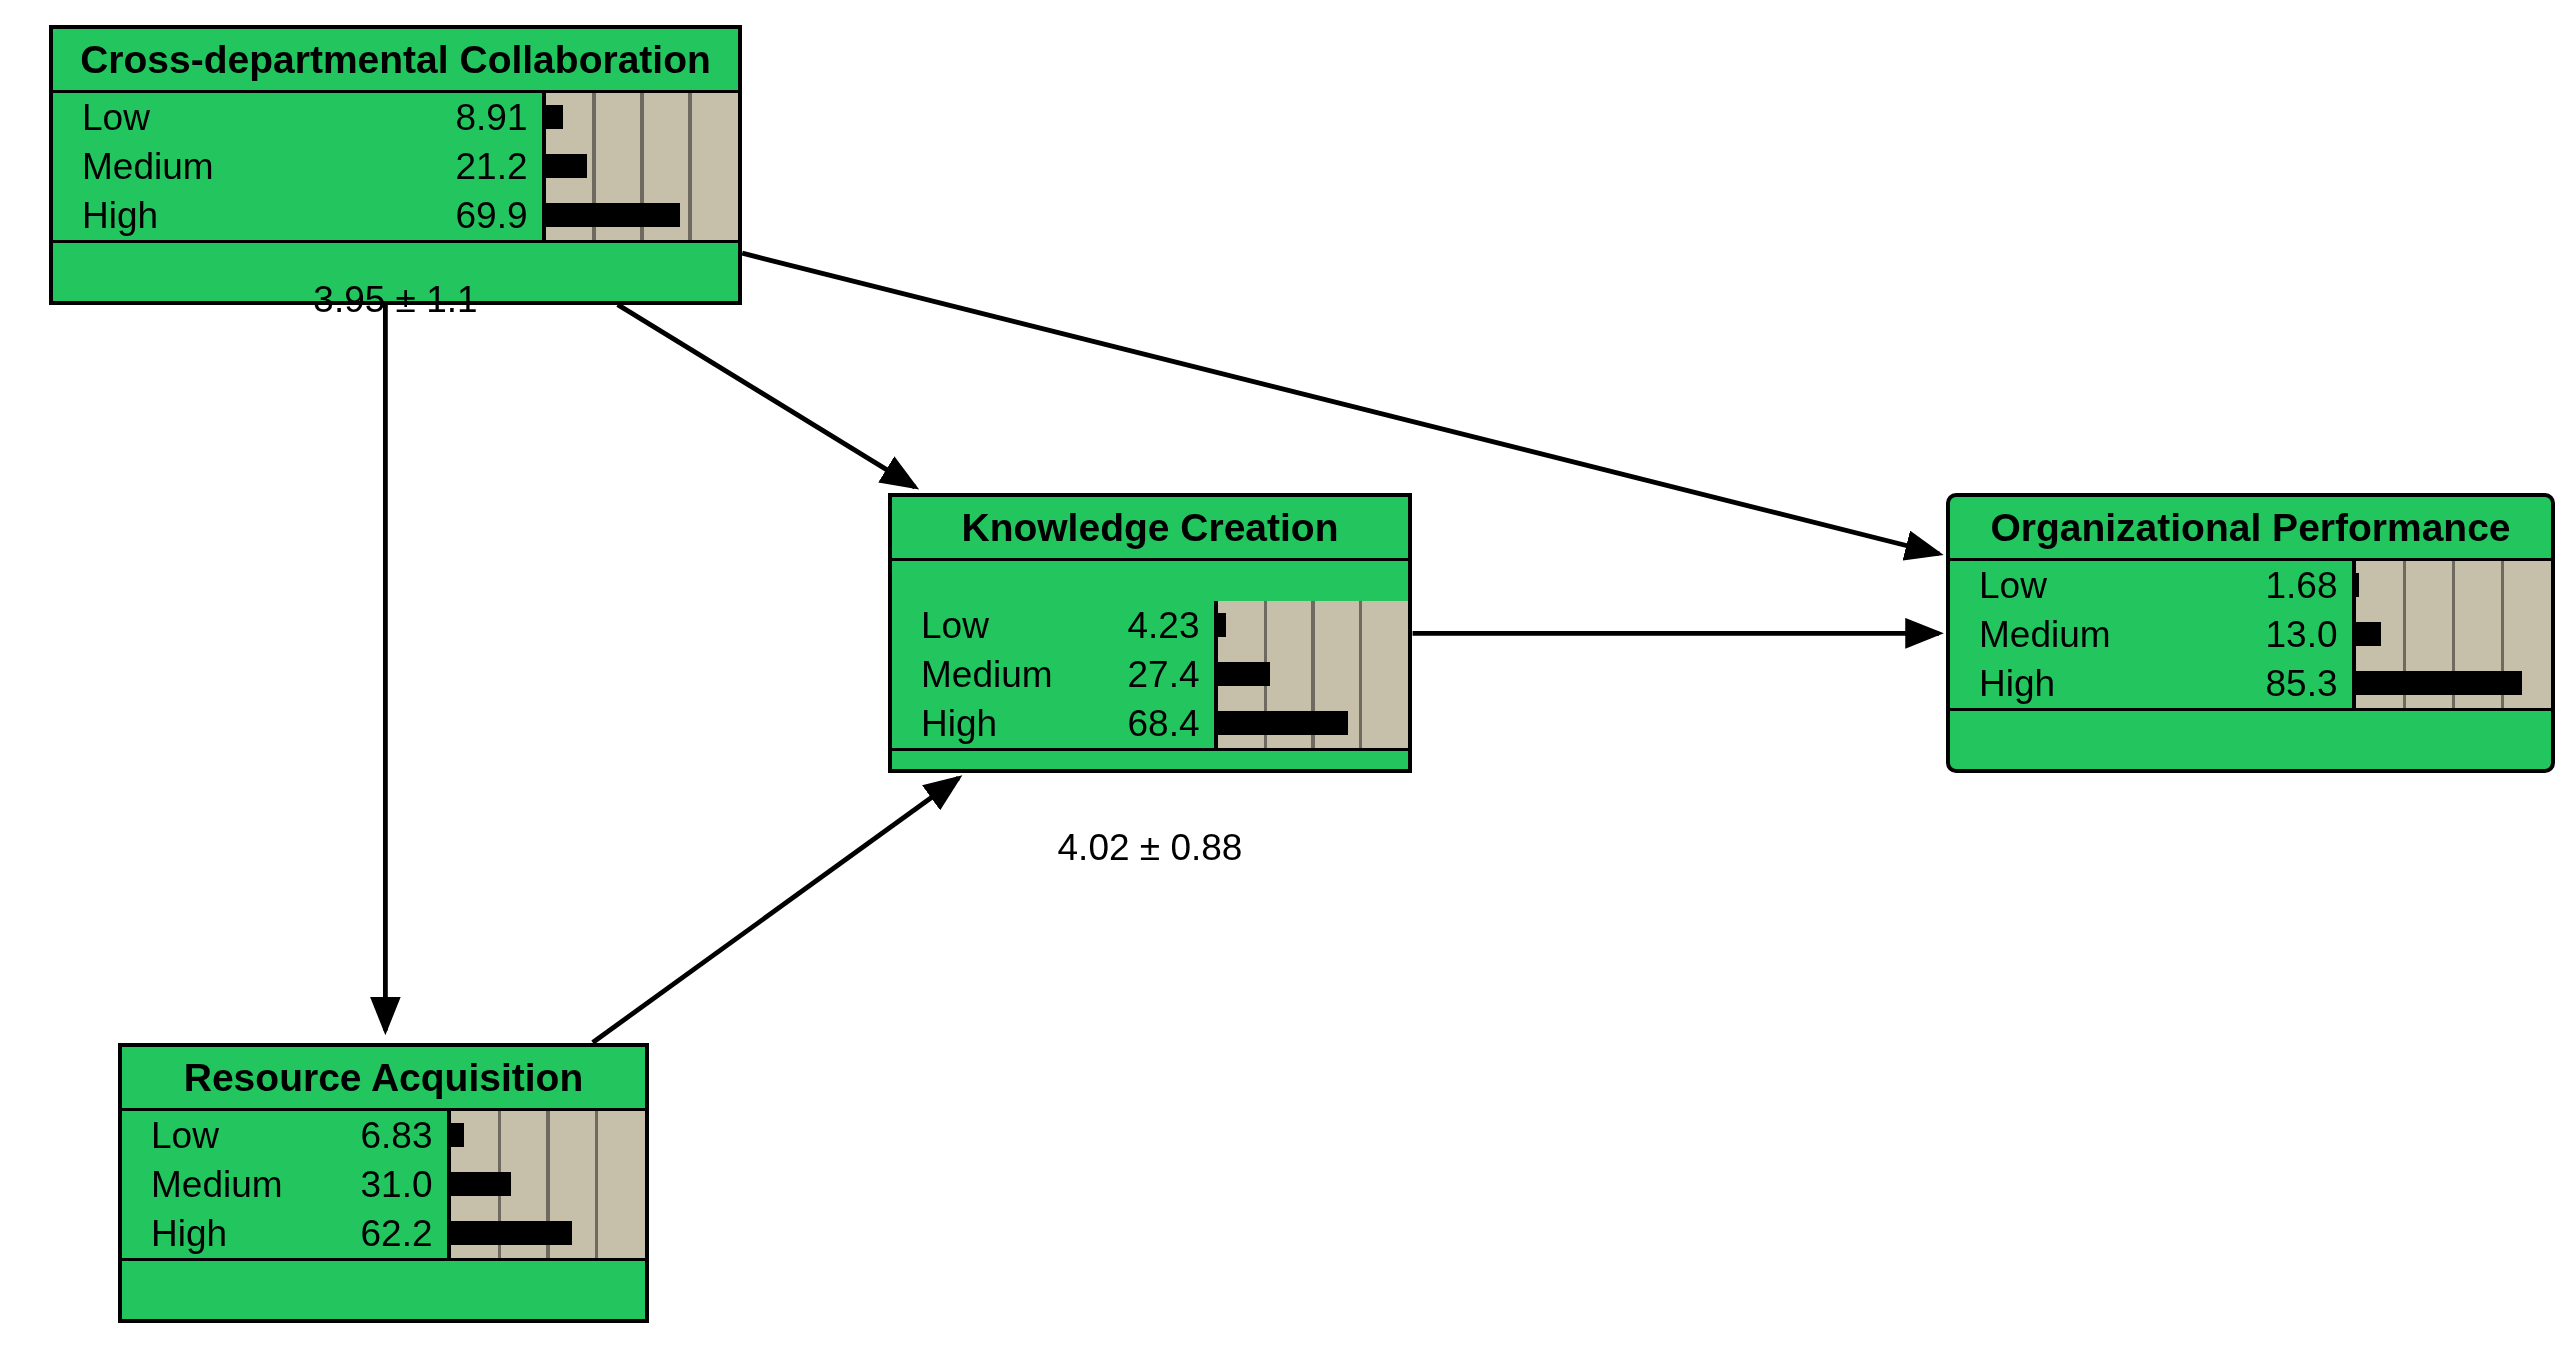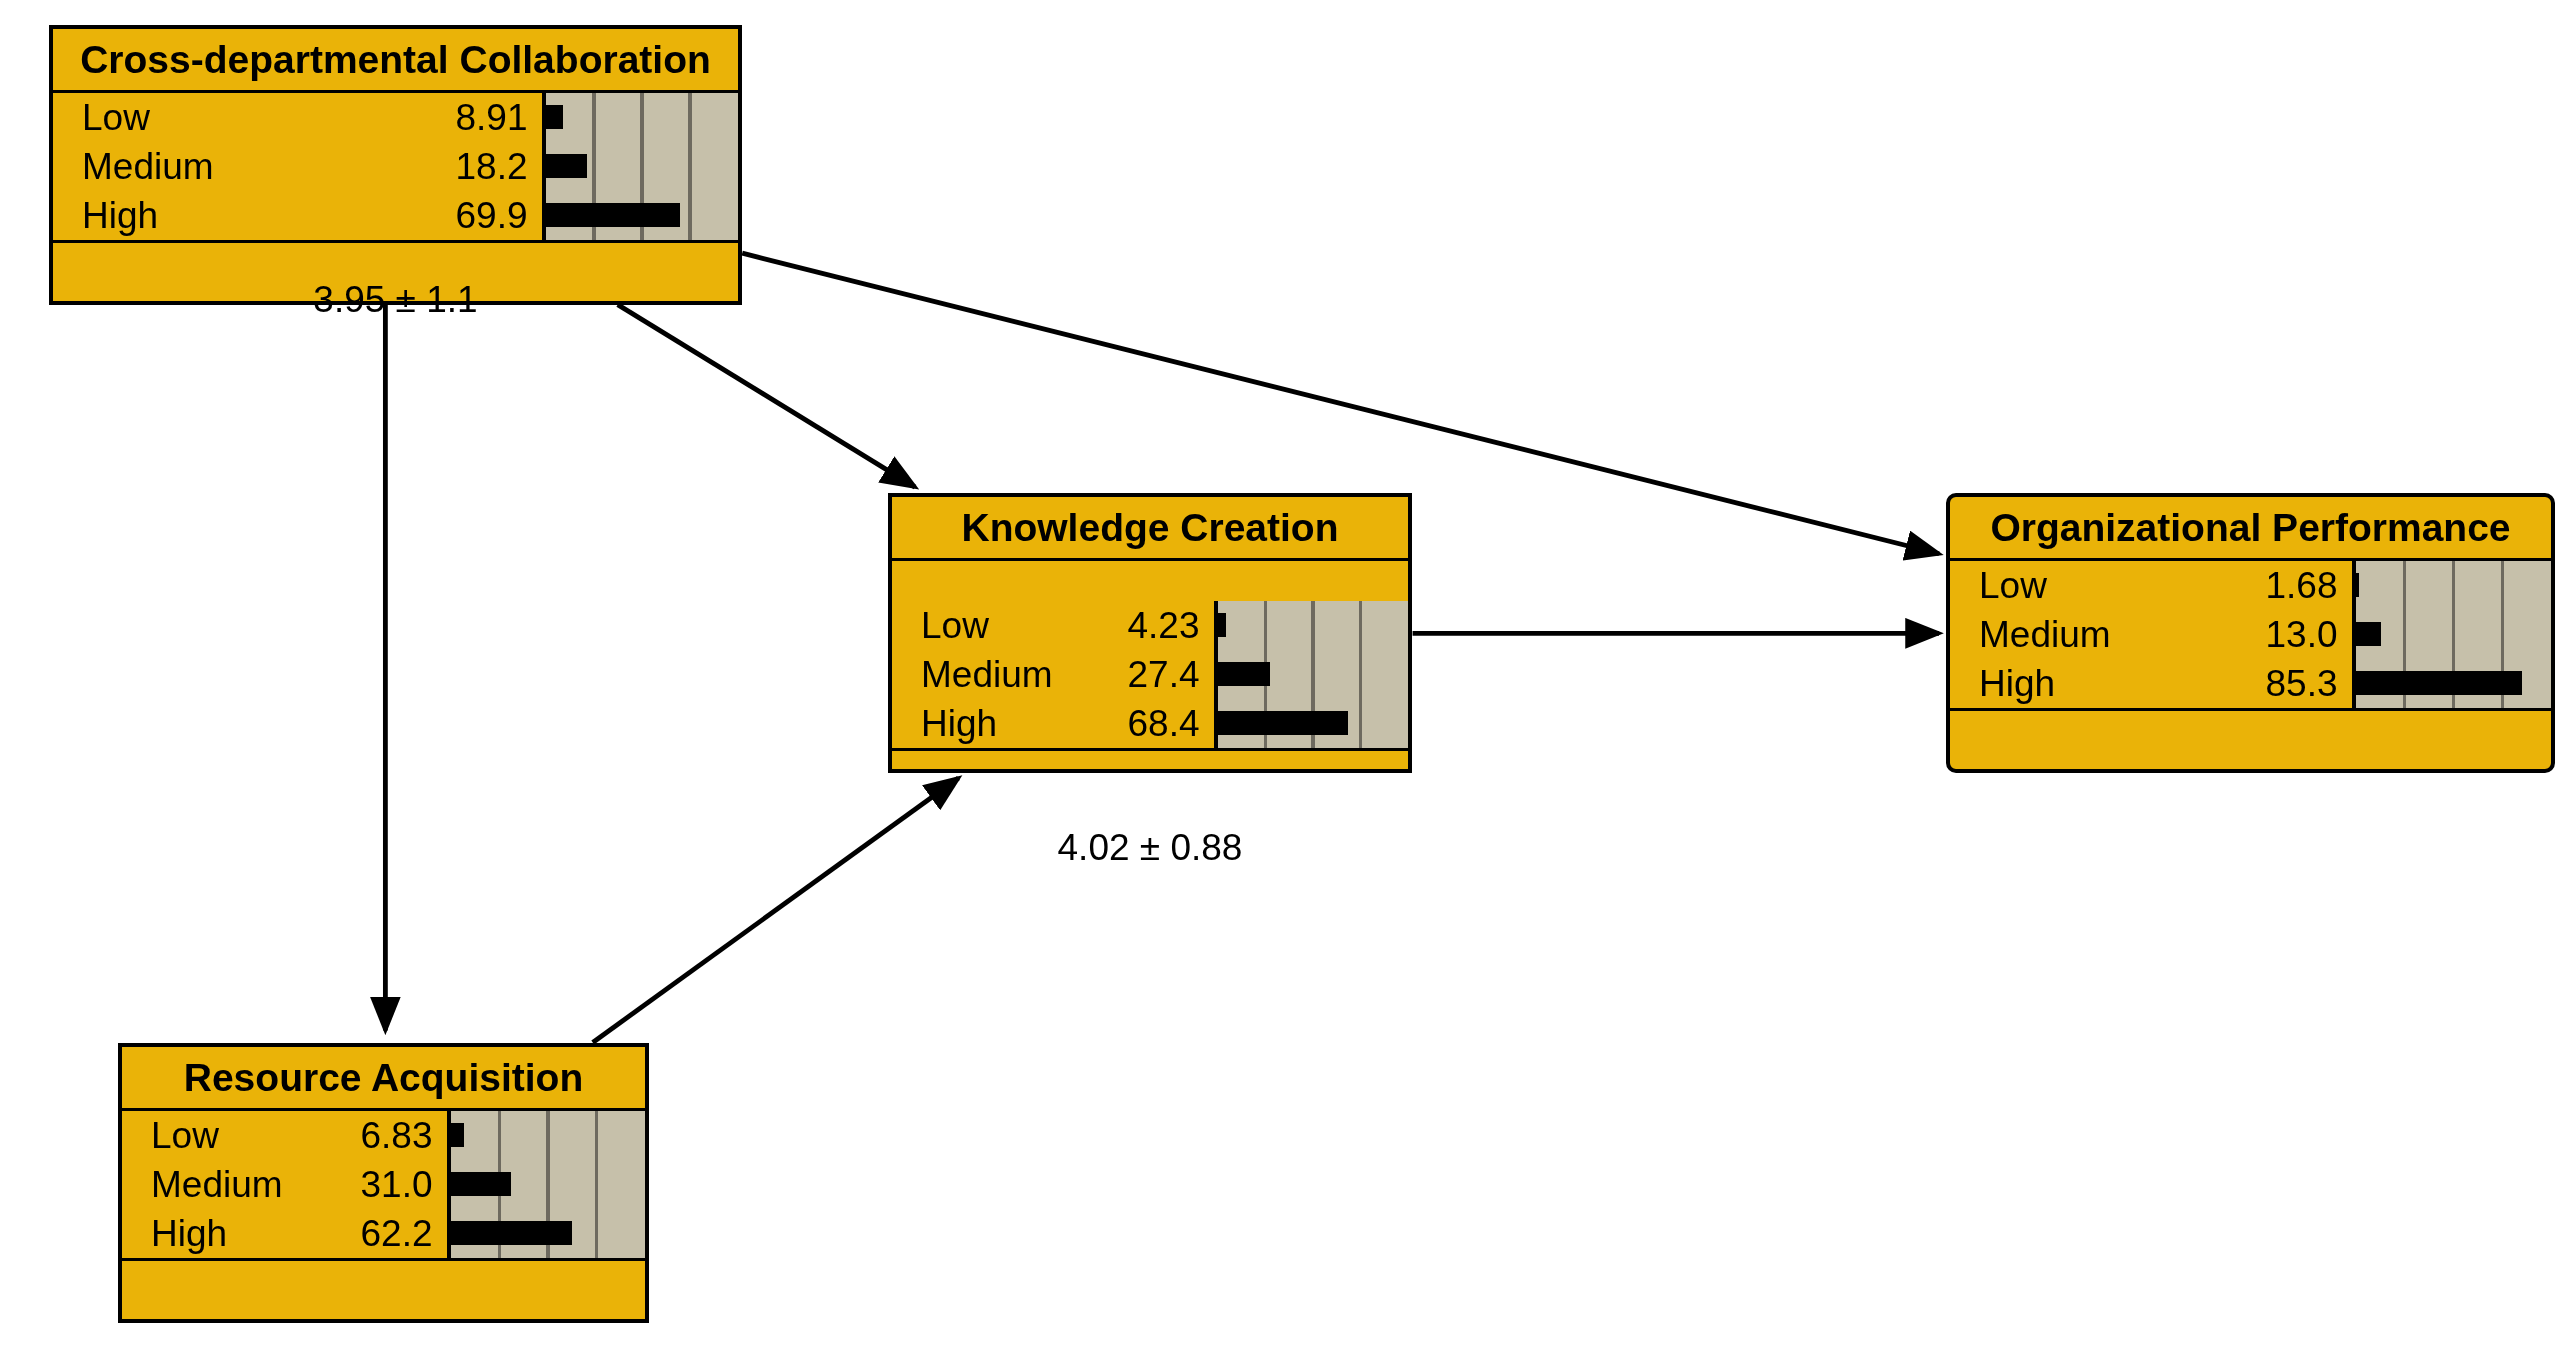--- a/index.html
+++ b/index.html
@@ -8,21 +8,21 @@
     width:2576px;height:1372px;
     background:#ffffff;
     font-family:"Liberation Sans","DejaVu Sans",sans-serif;
     overflow:hidden;
   }
   .edges{position:absolute;left:0;top:0;width:2576px;height:1372px;z-index:1;}
   .node{
     position:absolute;z-index:2;
     box-sizing:border-box;
     border:4px solid #000;
-    background:#eab308;
+    background:#22c55e;
     display:flex;flex-direction:column;
   }
   .node-title{
     height:61px;flex:0 0 61px;
     border-bottom:3.2px solid #000;
     display:flex;align-items:center;justify-content:center;
     font-size:39px;font-weight:bold;color:#000;
     white-space:nowrap;
   }
   .node-body{
@@ -76,21 +76,21 @@
   <div class="node" style="left:49px;top:25px;width:693px;height:280px;">
     <div class="node-title">Cross-departmental Collaboration</div>
     <div class="node-body">
       <div class="states" style="width:489px;">
         <div class="state-row">
           <span class="state-label">Low</span>
           <span class="state-value">8.91</span>
         </div>
         <div class="state-row">
           <span class="state-label">Medium</span>
-          <span class="state-value">18.2</span>
+          <span class="state-value">21.2</span>
         </div>
         <div class="state-row">
           <span class="state-label">High</span>
           <span class="state-value">69.9</span>
         </div>
       </div>
       <div class="barzone">
         <div class="gridline g25"></div>
         <div class="gridline g50"></div>
         <div class="gridline g75"></div>

